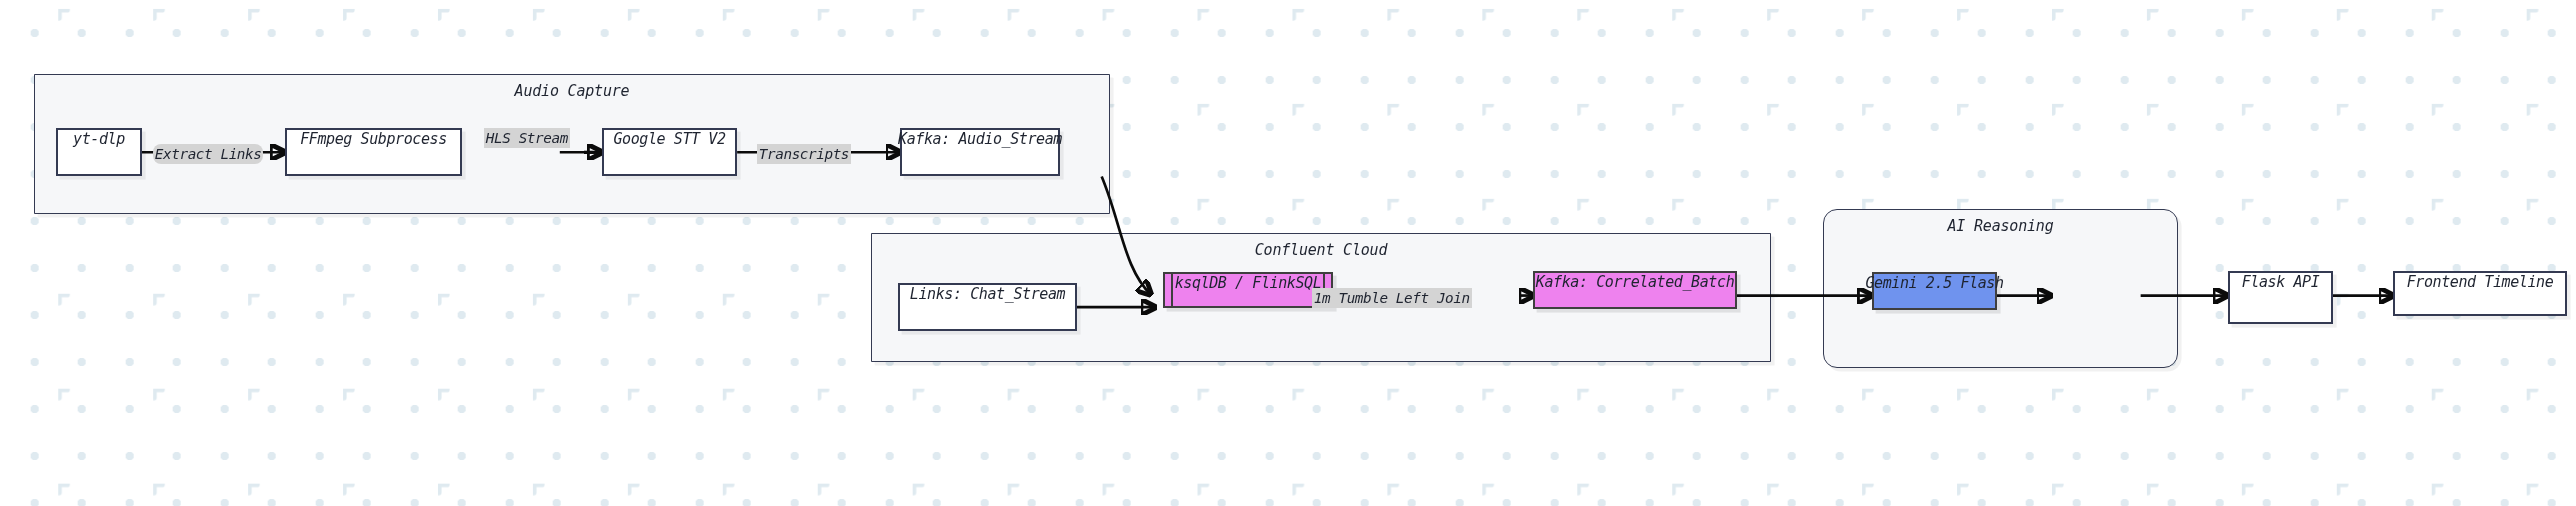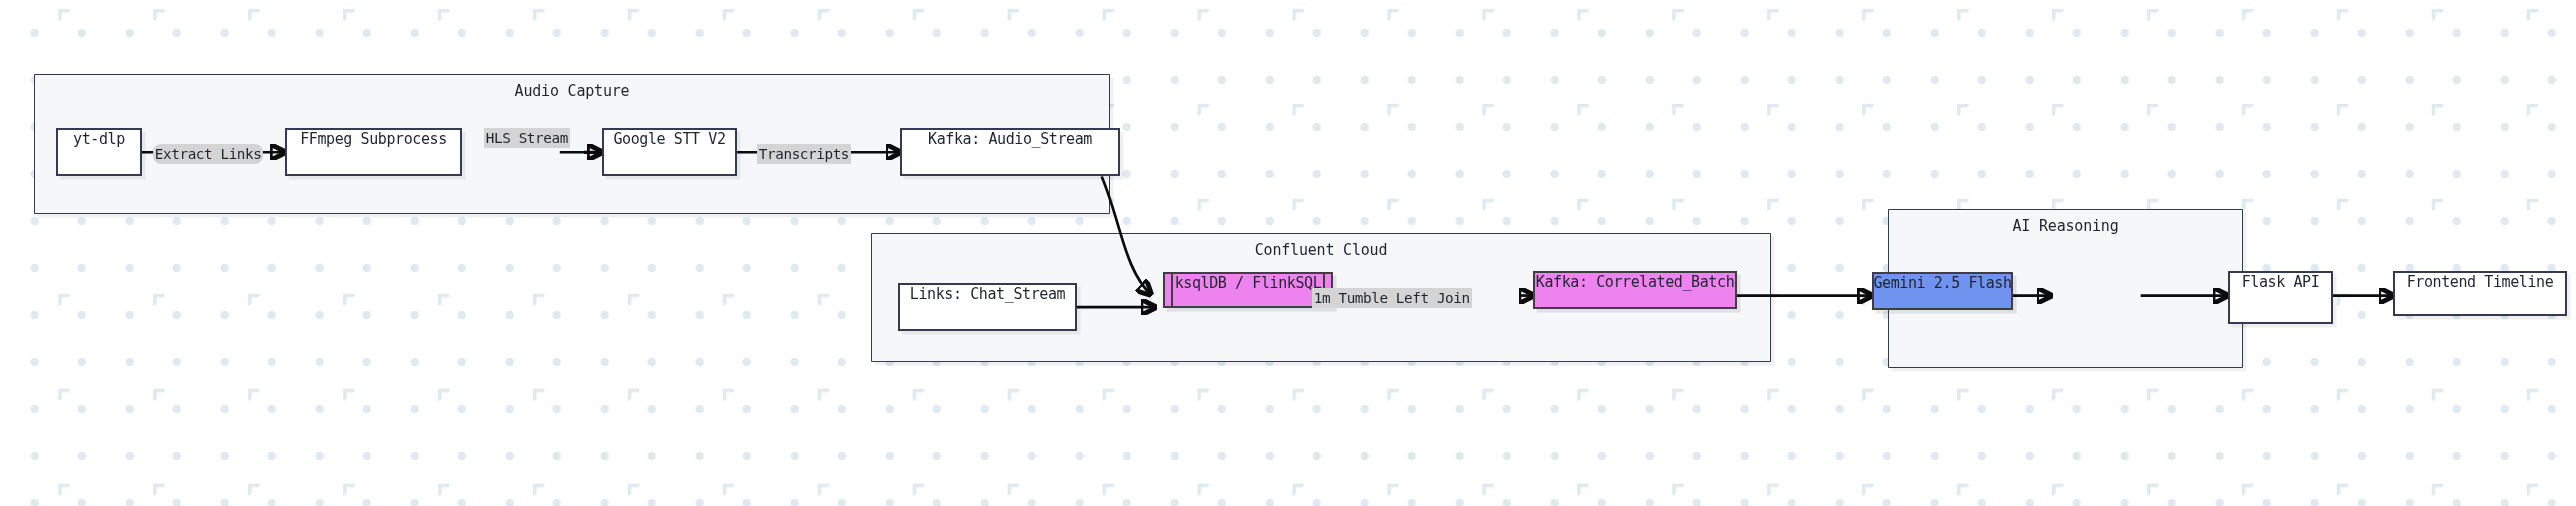--- a/index.html
+++ b/index.html
@@ -15,20 +15,21 @@
     position: relative;
     width: 2576px;
     height: 507px;
     overflow: hidden;
     background-color: #ffffff;
     background-image:
       radial-gradient(circle at 24px 24px, #dfeaf0 4px, transparent 4.5px),
       radial-gradient(circle at 71px 24px, #dfeaf0 4px, transparent 4.5px);
     background-size: 95px 47px, 95px 47px;
     background-position: 10.7px 9px, 10.7px 9px;
+    font-style: italic;
   }
   
   #crosses {
     position: absolute;
     inset: 0;
     pointer-events: none;
     z-index: 0;
   }
 
   
@@ -157,21 +158,21 @@
   </svg>
 
   <div class="subgraph" style="left:34px; top:74px; width:1074px; height:138px;">
     <div class="subgraph-title">Audio Capture</div>
   </div>
 
   <div class="subgraph" style="left:871px; top:233px; width:898px; height:127px;">
     <div class="subgraph-title">Confluent Cloud</div>
   </div>
 
-  <div class="subgraph" style="left:1888px; top:209px; width:353px; height:157px;">
+  <div class="subgraph" style="left:1823px; top:209px; width:353px; height:157px;border-radius:14px;">
     <div class="subgraph-title">AI Reasoning</div>
   </div>
 
   <svg id="edges" viewBox="0 0 2876 566" preserveAspectRatio="none">
     <defs>
       <marker id="arrow" viewBox="0 0 10 10" refX="9" refY="5" markerWidth="6" markerHeight="6" orient="auto-start-reverse">
         <path d="M 0 0 L 10 5 L 0 10 z" fill="#0b0b0b" stroke="none"></path>
       </marker>
     </defs>
 
@@ -208,37 +209,37 @@
   </div>
 
   <div class="node rect" style="left:285px; top:128px; width:177px; height:48px;">
     <span class="node-label">FFmpeg Subprocess</span>
   </div>
 
   <div class="node rect" style="left:602px; top:128px; width:135px; height:48px;">
     <span class="node-label">Google STT V2</span>
   </div>
 
-  <div class="node rect" style="left:900px; top:128px; width:220px; height:48px;">
+  <div class="node rect" style="left:900px; top:128px; width:160px; height:48px;">
     <span class="node-label">Kafka: Audio_Stream</span>
   </div>
 
   <div class="node rect" style="left:898px; top:283px; width:179px; height:48px;">
     <span class="node-label">Links: Chat_Stream</span>
   </div>
 
   <div class="node accent-pink" style="left:1533px; top:271px; width:204px; height:38px;">
     <span class="node-label">Kafka: Correlated_Batch</span>
   </div>
 
   <div class="node accent-pink subroutine" style="left:1163px; top:272px; width:170px; height:36px;">
     <span class="node-label">ksqlDB / FlinkSQL</span>
   </div>
 
-  <div class="node accent-blue" style="left:1872px; top:272px; width:141px; height:38px;">
+  <div class="node accent-blue" style="left:1872px; top:272px; width:125px; height:38px;">
     <span class="node-label">Gemini 2.5 Flash</span>
   </div>
 
 
   <div class="node rect" style="left:2228px; top:271px; width:105px; height:53px;">
     <span class="node-label">Flask API</span>
   </div>
 
   <div class="node rect" style="left:2393px; top:271px; width:174px; height:45px;">
     <span class="node-label">Frontend Timeline</span>

